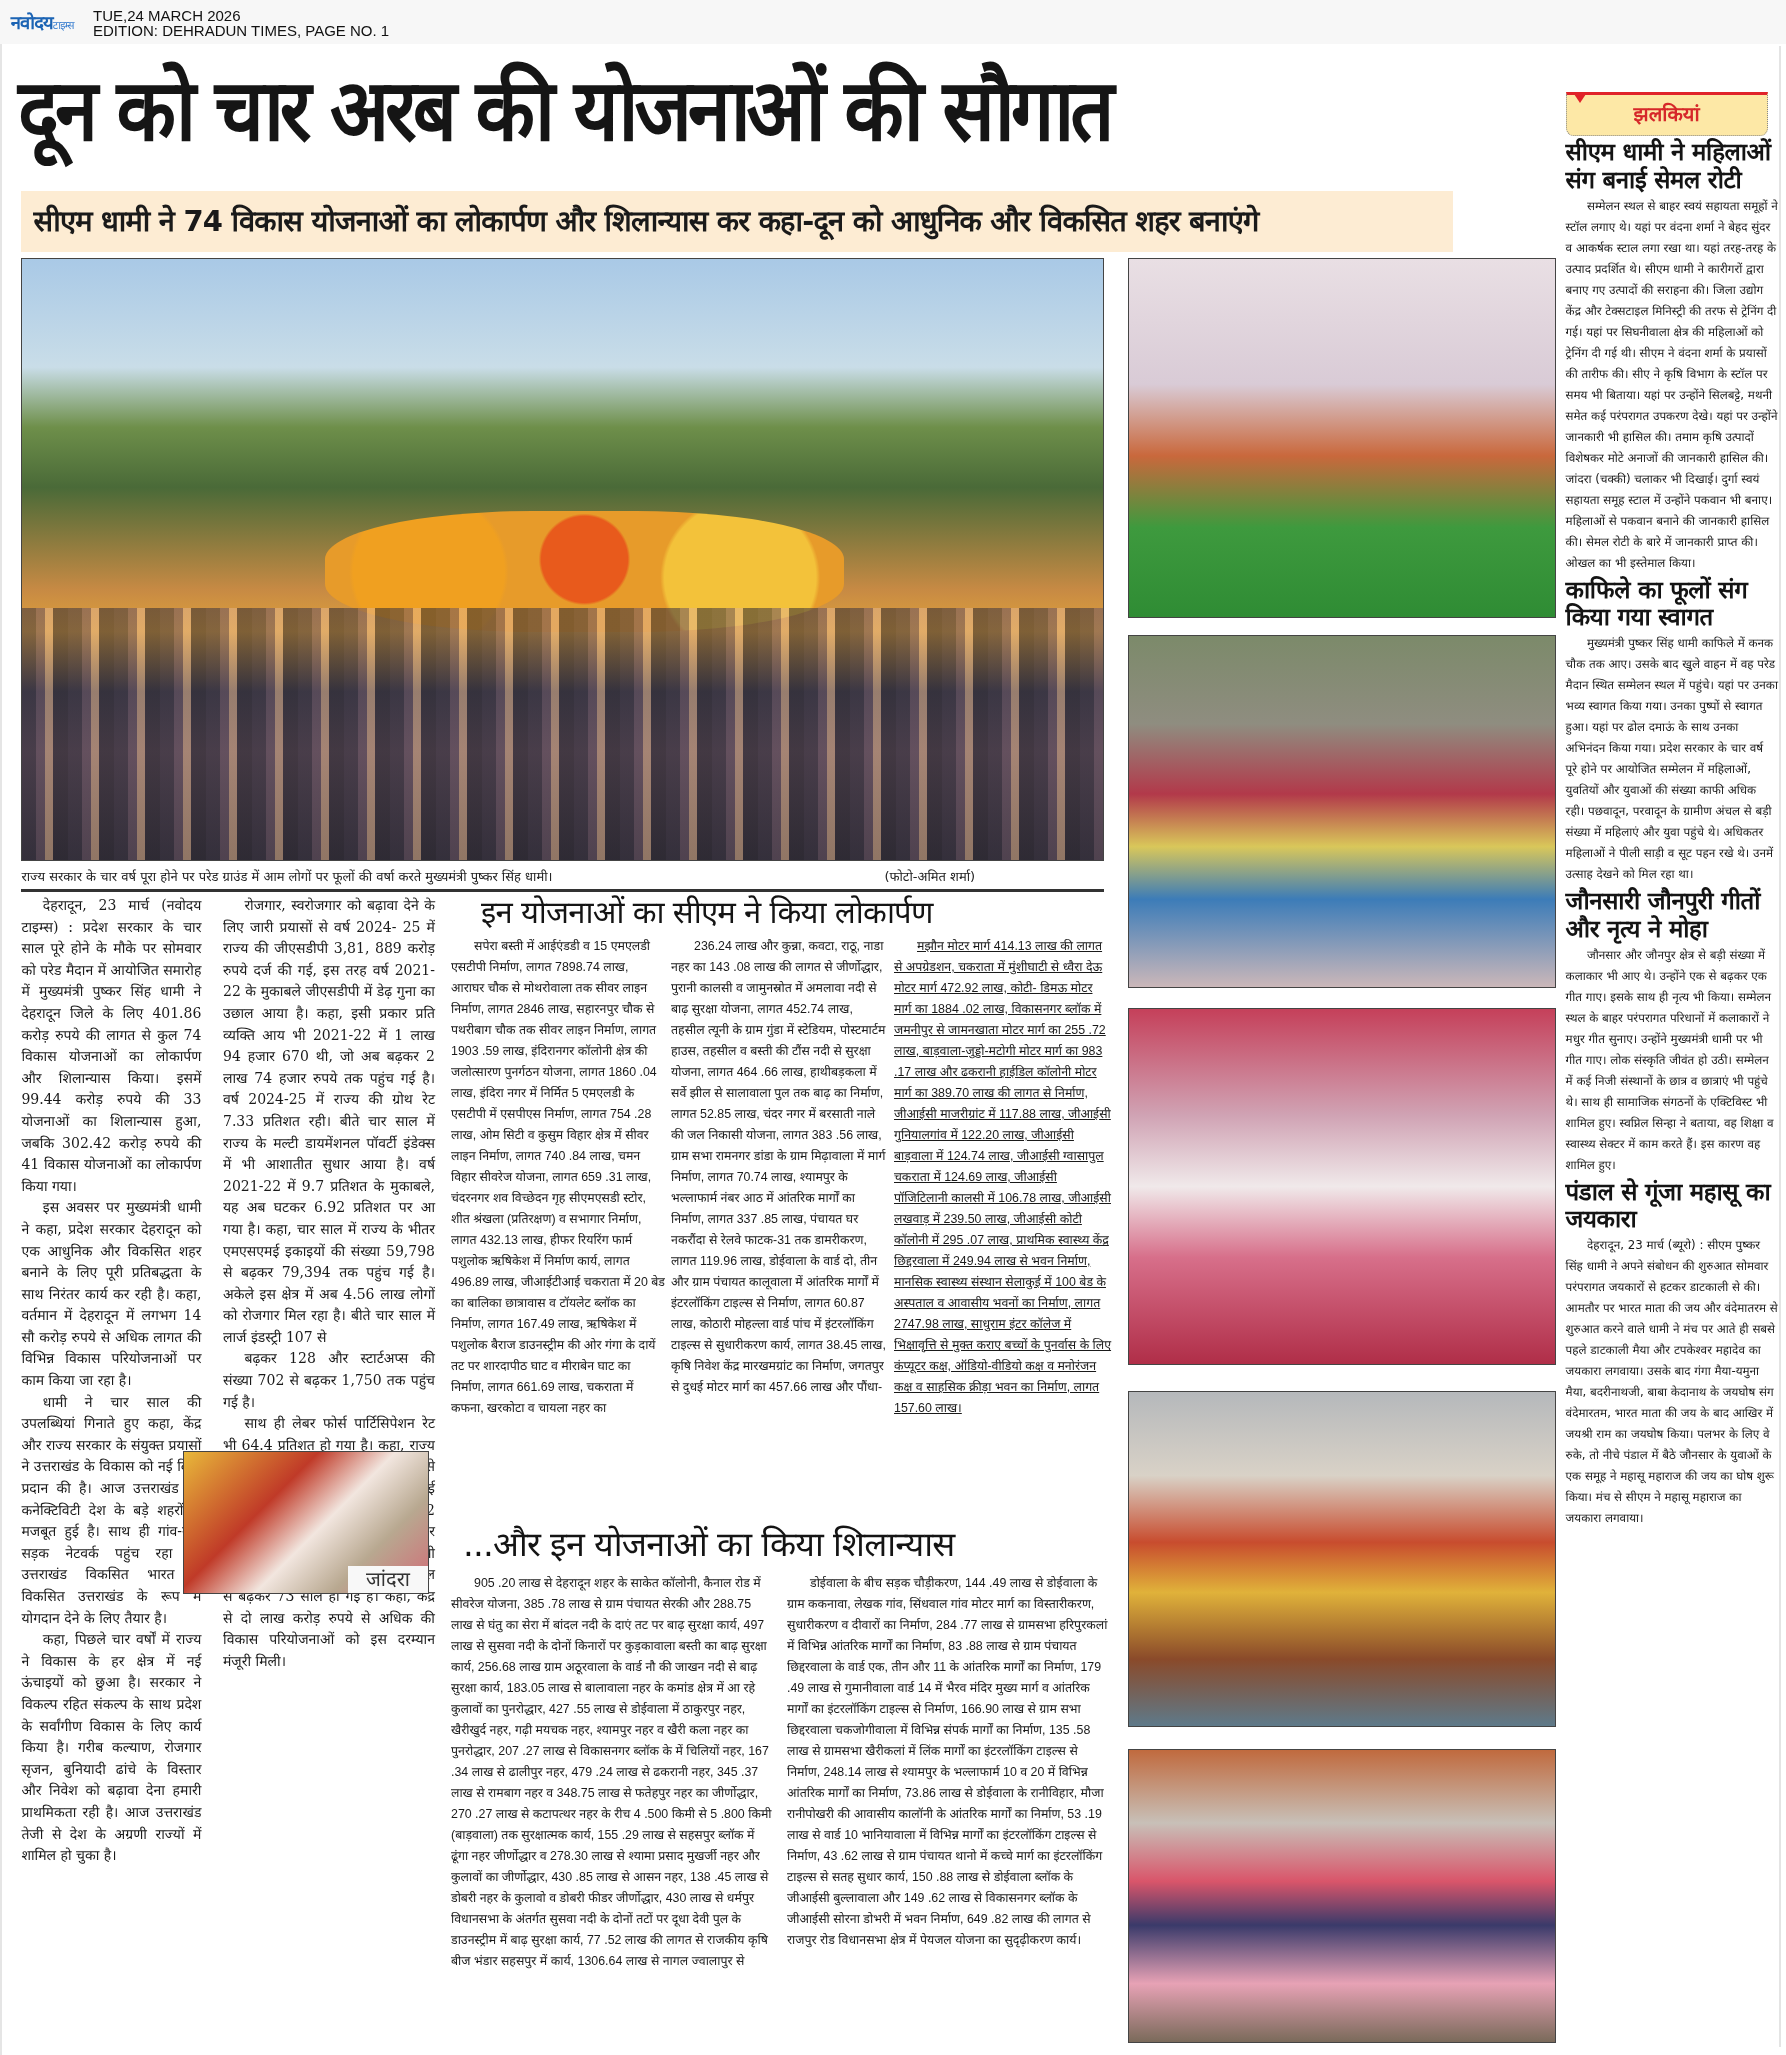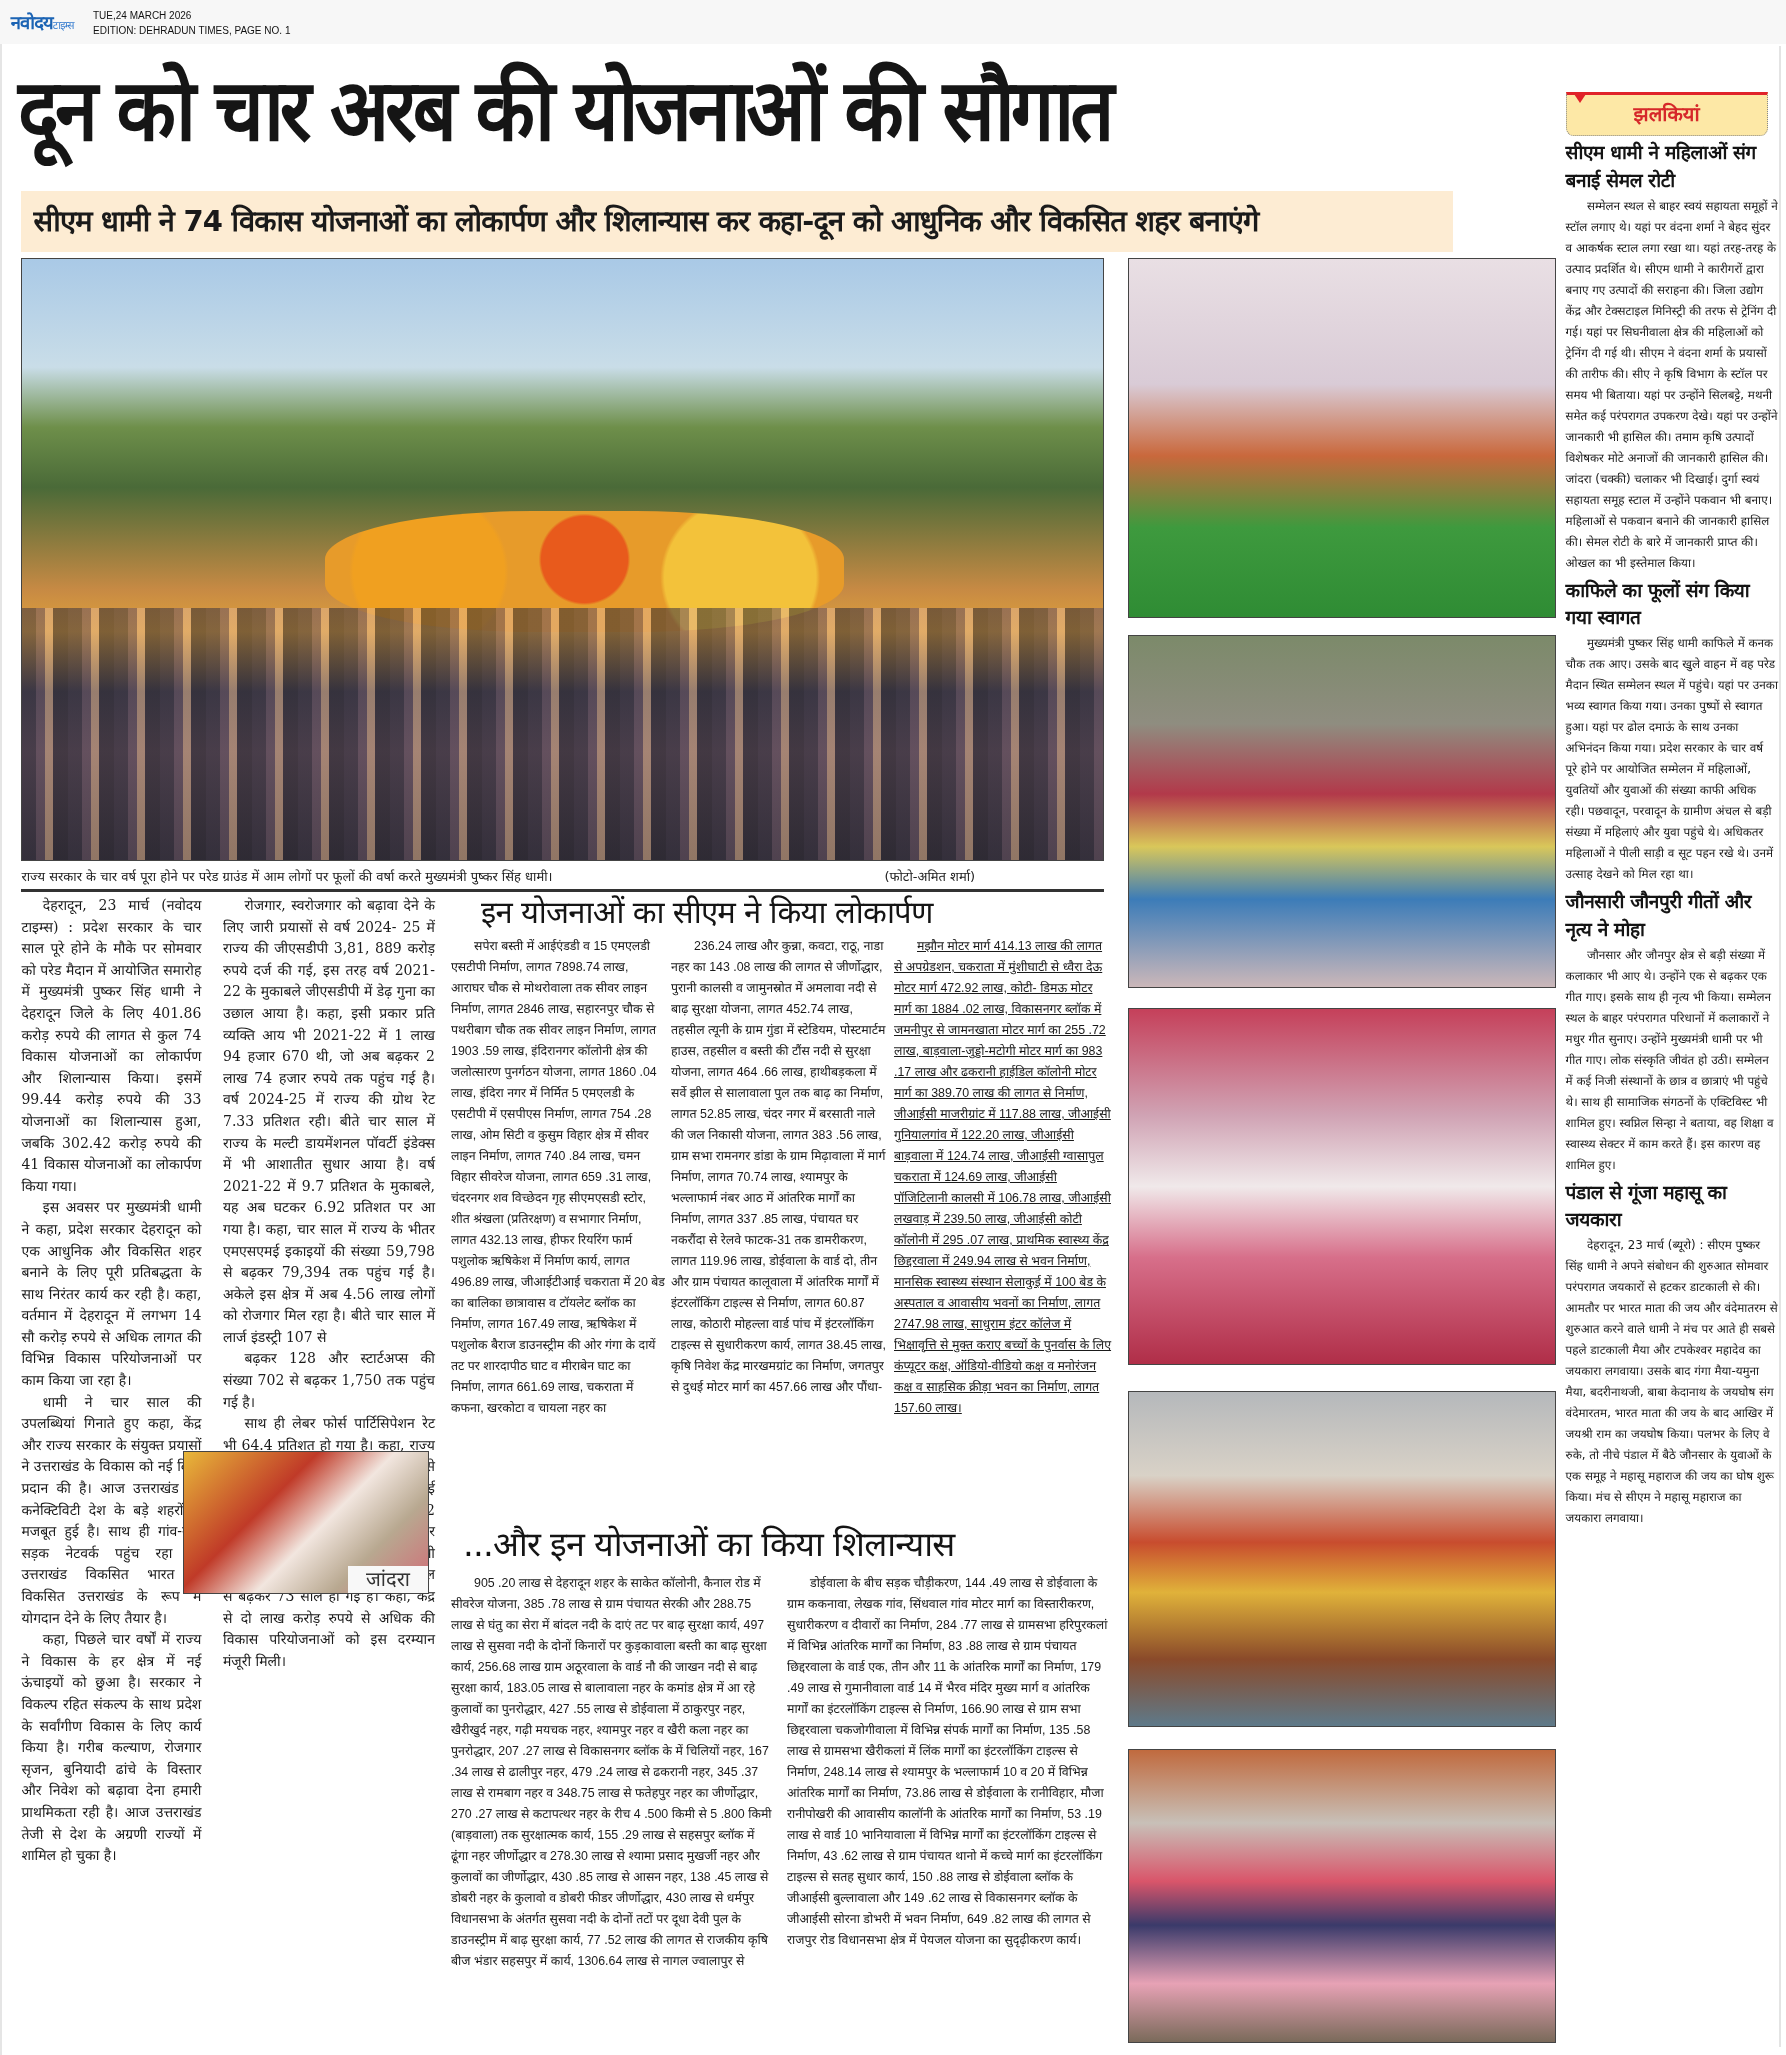--- a/index.html
+++ b/index.html
@@ -2,21 +2,21 @@
 <html style="font-size:12.2px"><head>
 <meta charset="utf-8">
 <style>
   * { box-sizing: border-box; margin: 0; padding: 0; }
   html, body { width: 1786px; height: 2056px; background: #ffffff; overflow: hidden; }
   body { font-family: "DejaVu Sans", sans-serif; color: #1a1a1a; position: relative; }
 
   .topbar { position: absolute; left: 0; top: 0; width: 1786px; height: 44px; background: #f7f7f7; }
   .logo { position: absolute; left: 10.7px; top: 9.2px; font-family: "DejaVu Sans", sans-serif; font-weight: bold; color: #1c64b4; font-size: 18.3px; letter-spacing: -0.8px; }
   .logo small { font-size: 10.7px; font-weight: normal; color: #3a7fd0; }
-  .dateline { position: absolute; left: 93px; top: 7.6px; font-family: "Liberation Sans", sans-serif; font-size: 10px; line-height: 15.3px; color: #111; font-weight: 500; }
+  .dateline { position: absolute; left: 93px; top: 7.6px; font-family: "Liberation Sans", sans-serif; font-size: 15px; line-height: 15.3px; color: #111; font-weight: 500; }
 
   .page { position: absolute; left: 0; top: 44px; width: 1786px; height: 2012px; border-left: 2.3px solid #e5e5e5; }
 
   .headline { position: absolute; left: 18.3px; top: 53px; width: 1520px; height: 115px; font-family: "DejaVu Sans", sans-serif; font-weight: bold; font-size: 86px; line-height: 115px; letter-spacing: -4.6px; color: #151515; white-space: nowrap; transform: scaleX(0.9); transform-origin: left center; }
 
   .subhead { position: absolute; left: 21.4px; top: 191px; width: 1432px; height: 61px; background: #fdecd3; font-family: "DejaVu Sans", sans-serif; font-weight: bold; font-size: 29px; line-height: 61px; padding-left: 12.2px; white-space: nowrap; overflow: hidden; color: #1a1a1a; letter-spacing: -0.8px; }
 
   .photo { position: absolute; border: 1.5px solid #444; overflow: hidden; }
   .ph-main { left: 21.4px; top: 258px; width: 1083px; height: 603px;
     background: linear-gradient(180deg,#a9c9e6 0%,#c9dde8 18%,#6e8f4a 28%,#4a6a38 38%,#c78a44 55%,#e0a23a 62%,#3d3c4a 72%,#5b4a56 82%,#2d2b35 100%); }
@@ -55,21 +55,21 @@
   .cond-col p { text-indent: 23px; }
   .lok1 { left: 451px; top: 936px; width: 214px; }
   .lok2 { left: 671px; top: 936px; width: 218px; }
   .lok3 { left: 894px; top: 936px; width: 218px; text-decoration: underline; }
   .shi1 { left: 451px; top: 1573px; width: 321px; }
   .shi2 { left: 787px; top: 1573px; width: 321px; }
 
   .sidebar { position: absolute; left: 1558px; top: 92px; width: 220px; }
   .side-label { position: relative; width: 202px; height: 44px; margin-left: 7.6px; background: #fde8a6; border-top: 3.8px solid #e0232a; border-bottom: 1.5px dotted #888; border-left: 1.5px dotted #888; border-right: 1.5px dotted #888; border-radius: 0 0 7.6px 7.6px; text-align: center; font-family: "DejaVu Sans", sans-serif; font-weight: bold; color: #d6282a; font-size: 20px; line-height: 38px; }
   .side-label .tri { position: absolute; left: 7.6px; top: -0.8px; width: 0; height: 0; border-left: 6.1px solid transparent; border-right: 6.1px solid transparent; border-top: 9.2px solid #e0232a; }
-  .side-h { font-family: "DejaVu Sans", sans-serif; font-weight: bold; font-size: 19px; line-height: 27.5px; color: #141414; margin: 3.1px 0 1.5px 7.6px; letter-spacing: -0.4px; }
+  .side-h { font-family: "DejaVu Sans", sans-serif; font-weight: bold; font-size: 24px; line-height: 27.5px; color: #141414; margin: 3.1px 0 1.5px 7.6px; letter-spacing: -0.4px; }
   .side-p { font-family: "DejaVu Sans", sans-serif; font-size: 11.8px; line-height: 21px; color: #1a1a1a; margin-left: 7.6px; }
   .side-p p { text-indent: 21.4px; }
   .vline { position: absolute; left: 1779px; top: 46px; width: 1.5px; height: 2001px; background: #e4e4e4; }
 </style>
 </head>
 <body>
 
 <div class="topbar">
   <div class="logo">
     <span>नवोदय</span><small>टाइम्स</small>

